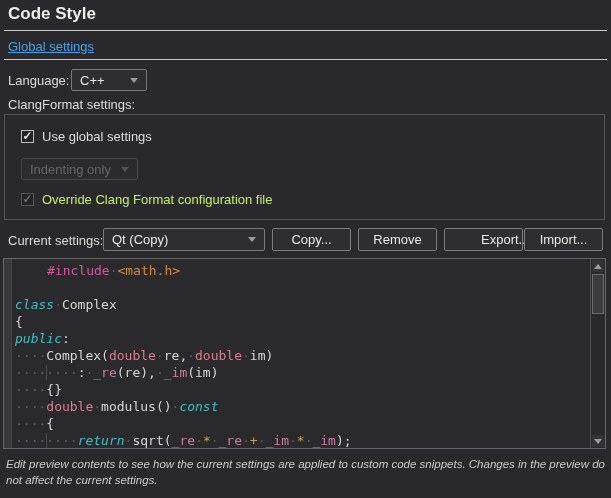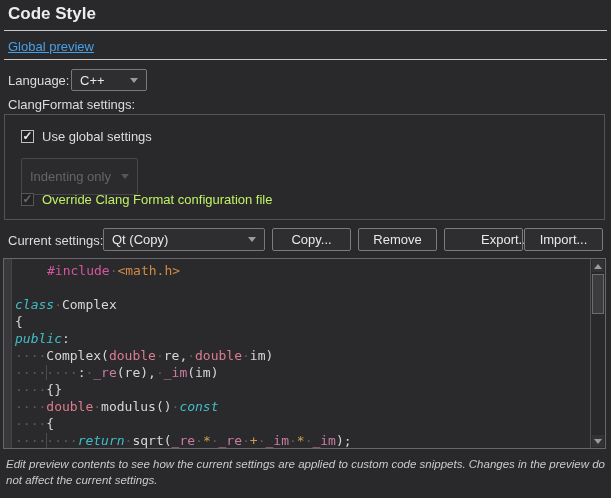--- a/index.html
+++ b/index.html
@@ -70,36 +70,36 @@
     font-size:11.5px;font-style:italic;color:#cacaca;line-height:16px;
   }
 </style>
 </head>
 <body>
 
 <div id="root">
 
   <div class="page-title">Code Style</div>
   <div class="sep sep1"></div>
-  <a class="global-link">Global preview</a>
+  <a class="global-link">Global settings</a>
   <div class="sep sep2"></div>
 
   <div class="field-label" style="left:8px;top:73px;">Language:</div>
   <div class="combo" style="left:71px;top:69px;width:76px;height:22px;">
     <span>C++</span>
     <span class="arrow"></span>
   </div>
 
   <div class="field-label" style="left:8px;top:97px;">ClangFormat settings:</div>
   <div class="groupbox">
     <div class="cb" style="left:16px;top:14px;">
       <span class="cb-box">✓</span>
       <span class="cb-label">Use global settings</span>
     </div>
-    <div class="combo disabled" style="left:16px;top:43px;width:117px;height:37px;text-align:center;">
+    <div class="combo disabled" style="left:16px;top:43px;width:117px;height:22px;text-align:center;">
       <span>Indenting only</span>
       <span class="arrow"></span>
     </div>
     <div class="cb disabled" style="left:16px;top:77px;">
       <span class="cb-box">✓</span>
       <span class="cb-label">Override Clang Format configuration file</span>
     </div>
   </div>
 
   <div class="field-label" style="left:8px;top:233px;">Current settings:</div>

